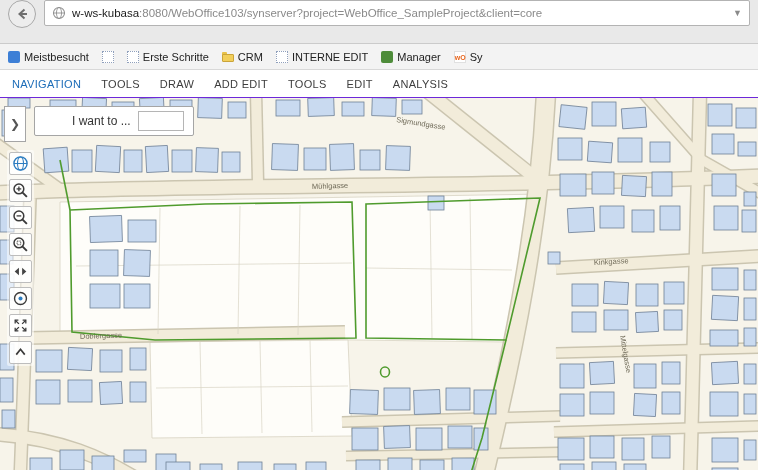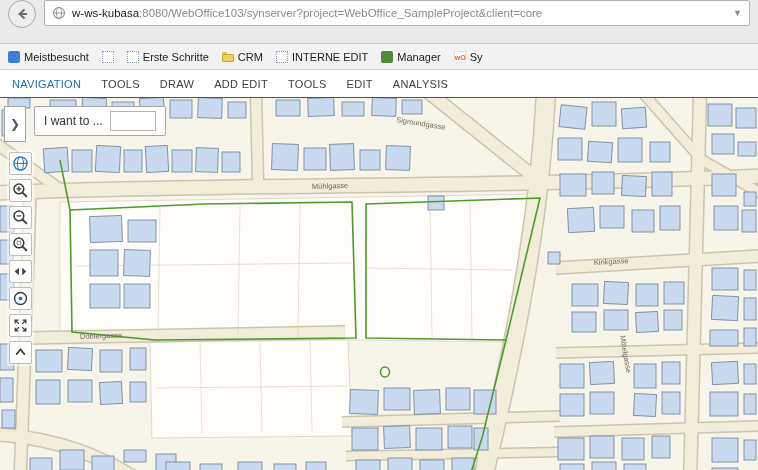--- a/index.html
+++ b/index.html
@@ -30,21 +30,21 @@
   .apptabs{height:28px;background:#ffffff;border-bottom:1px solid #6d28d9;display:flex;align-items:center;padding:0 2px;box-sizing:border-box;}
   .apptab{padding:0 10px;font-size:11px;letter-spacing:.3px;color:#3d3d3d;cursor:default;}
   .apptab.active{color:#1d6db8;}
 
   
   .map-area{position:relative;width:758px;height:378px;overflow:hidden;background:#f7f4ea;}
   .map-area svg.basemap{position:absolute;left:0;top:0;}
 
   .collapse-btn{position:absolute;left:4px;top:8px;width:22px;height:36px;background:#fff;border:1px solid #a5a5a5;display:flex;align-items:center;justify-content:center;color:#555;font-size:12px;box-sizing:border-box;}
   .iwantto{position:absolute;left:34px;top:8px;height:30px;background:#fff;border:1px solid #a5a5a5;border-radius:2px;display:flex;align-items:center;gap:7px;padding:0 9px;box-sizing:border-box;}
-  .iwantto .lbl{font-size:12px;color:#333;white-space:nowrap;}
+  .iwantto .lbl{font-size:12px;color:#333;white-space:nowrap;margin-left:28px;}
   .iwantto input{width:40px;height:18px;border:1px solid #b5b5b5;padding:0 2px;font-size:11px;}
 
   .tool-col{position:absolute;left:7px;top:52px;display:flex;flex-direction:column;gap:4px;background:rgba(255,255,255,.5);padding:2px;border-radius:2px;}
   .tool-btn{width:23px;height:23px;background:rgba(255,255,255,.85);border:1px solid #bdbdbd;border-radius:2px;display:flex;align-items:center;justify-content:center;box-sizing:border-box;}
   .tool-btn svg{display:block;}
 
   .street-label{font-size:7.5px;fill:#6f6a58;}
 </style>
 </head>
 <body>

